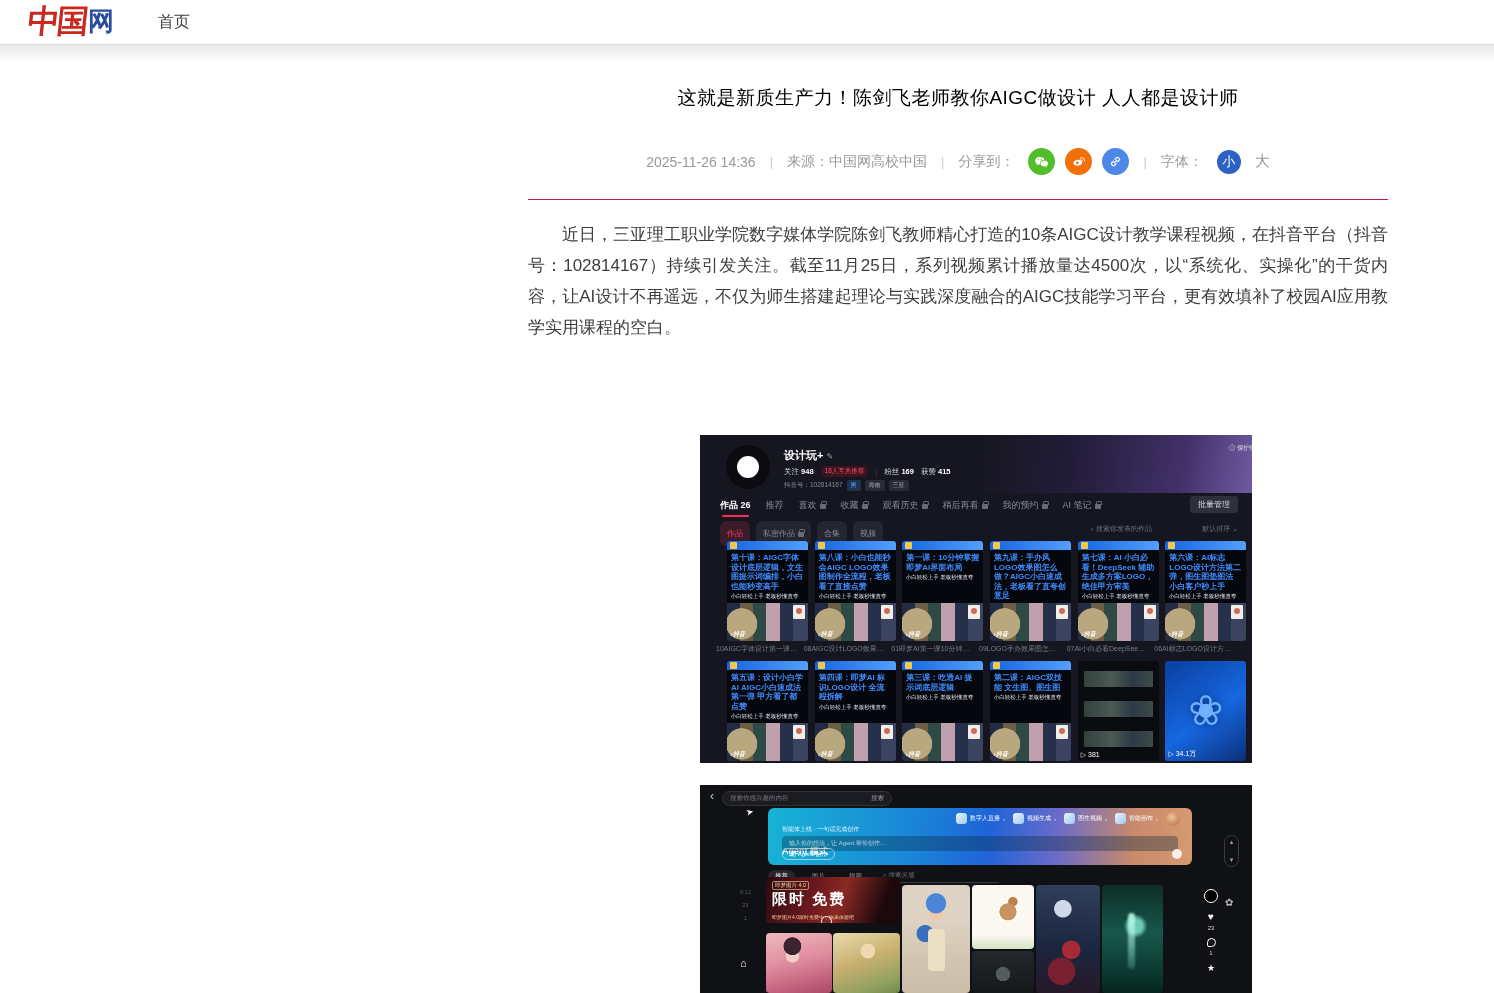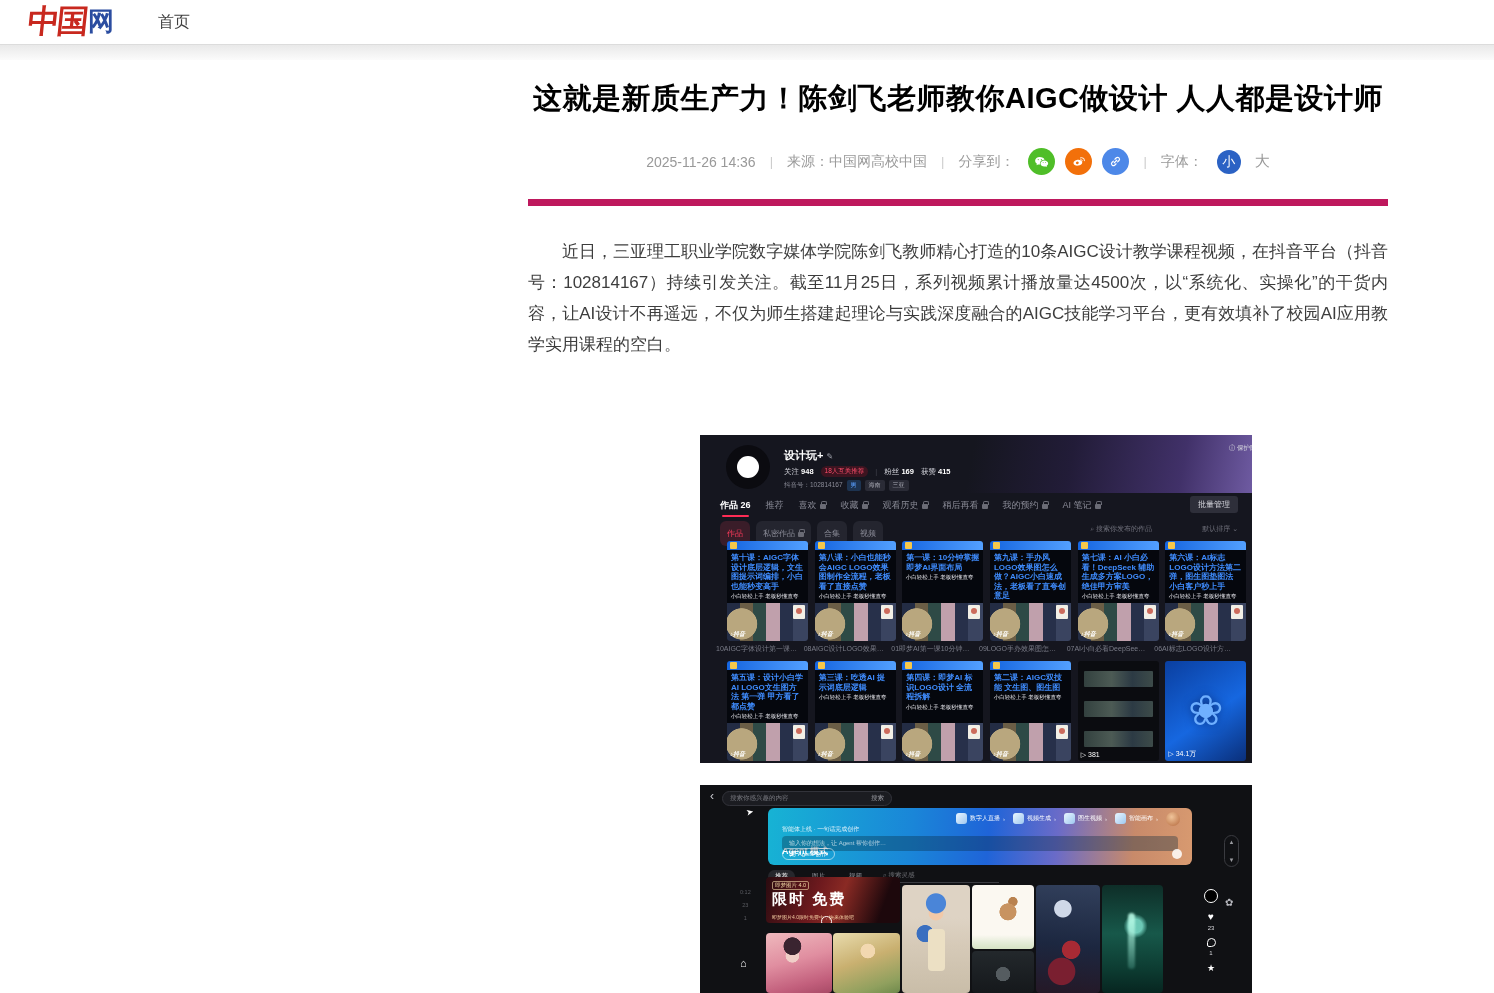--- a/index.html
+++ b/index.html
@@ -11,31 +11,31 @@
   .site-header { position:relative; height:44px; background:#fff; }
   .logo { position:absolute; left:28px; top:1px; display:flex; align-items:center; cursor:pointer; }
   .logo-cn { font-size:32px; font-weight:bold; color:#c8281e; font-family:"Liberation Serif","DejaVu Serif",serif;
     transform:skewX(-6deg); letter-spacing:-3px; line-height:40px; }
   .logo-net { font-size:26px; font-weight:bold; color:#2b4da0; line-height:40px; margin-left:2px; }
   .nav-home { position:absolute; left:158px; top:12px; font-size:16px; color:#404040; cursor:pointer; }
   .header-band { height:16px; background:linear-gradient(#e9e9e9,#fbfbfb); border-top:1px solid #dcdcdc; }
 
   
   .article { position:absolute; left:528px; top:74px; width:860px; }
-  .article-title { font-size:29px; font-weight:bold; color:#000; text-align:center; line-height:48px; letter-spacing:0.5px; }
+  .article-title { font-size:19px; font-weight:normal; color:#000; text-align:center; line-height:48px; letter-spacing:0.5px; }
   .meta-row { margin-top:26px; display:flex; justify-content:center; align-items:center; gap:14px;
     font-size:14px; color:#999; }
   .meta-sep { color:#ccc; font-size:13px; }
   .share-icons { display:flex; align-items:center; gap:10px; }
   .share-ic { width:27px; height:27px; border-radius:50%; display:flex; align-items:center; justify-content:center; cursor:pointer; }
   .share-ic svg { width:17px; height:17px; }
   .font-small { display:inline-flex; width:24px; height:24px; border-radius:50%; background:#2b62c4; color:#fff;
     align-items:center; justify-content:center; font-size:13px; cursor:pointer; }
   .font-big { color:#999; font-size:15px; cursor:pointer; }
-  .article-body { margin-top:24px; border-top:7px solid #be185d; padding-top:30px;
+  .article-body { margin-top:24px; border-top:1px solid #be185d; padding-top:19px;
     font-size:17px; color:#3d3d3d; line-height:31px; text-align:justify; text-indent:2em; }
 
   
   .shotwrap { position:absolute; left:700px; width:552px; overflow:hidden; }
 
   
   #dy { top:435px; height:328px; background:#15161f; color:#fff; }
   .dy-head { position:absolute; left:0; top:0; width:616px; height:58px;
     background:linear-gradient(100deg,#15161f 0%,#15161f 44%,#221c38 60%,#413169 78%,#8a74c4 97%); }
   .dy-avatar { position:absolute; left:26px; top:10px; width:44px; height:44px; border-radius:50%; background:#0b0b10;
@@ -336,43 +336,43 @@
             <div class="cg">
               <i class="stamp"></i>
               <span class="dymark">♪抖音</span>
             </div>
           </div>
           <div class="cap">06AI标志LOGO设计方法2弹图生图…</div>
         </div>
         <div class="dy-card">
           <div class="thumb">
             <div class="tbar"></div>
-            <div class="ttl">第五课：设计小白学AI LOGO文生图方法 第一弹 甲方看了都点赞</div>
+            <div class="ttl">第五课：设计小白学AI AIGC小白速成法 第一弹 甲方看了都点赞</div>
+            <div class="sub">小白轻松上手 老板秒懂直夸</div>
+            <div class="cg">
+              <i class="stamp"></i>
+              <span class="dymark">♪抖音</span>
+            </div>
+          </div>
+        </div>
+        <div class="dy-card">
+          <div class="thumb">
+            <div class="tbar"></div>
+            <div class="ttl">第四课：即梦AI 标识LOGO设计 全流程拆解</div>
             <div class="sub">小白轻松上手 老板秒懂直夸</div>
             <div class="cg">
               <i class="stamp"></i>
               <span class="dymark">♪抖音</span>
             </div>
           </div>
         </div>
         <div class="dy-card">
           <div class="thumb">
             <div class="tbar"></div>
             <div class="ttl">第三课：吃透AI 提示词底层逻辑</div>
-            <div class="sub">小白轻松上手 老板秒懂直夸</div>
-            <div class="cg">
-              <i class="stamp"></i>
-              <span class="dymark">♪抖音</span>
-            </div>
-          </div>
-        </div>
-        <div class="dy-card">
-          <div class="thumb">
-            <div class="tbar"></div>
-            <div class="ttl">第四课：即梦AI 标识LOGO设计 全流程拆解</div>
             <div class="sub">小白轻松上手 老板秒懂直夸</div>
             <div class="cg">
               <i class="stamp"></i>
               <span class="dymark">♪抖音</span>
             </div>
           </div>
         </div>
         <div class="dy-card">
           <div class="thumb">
             <div class="tbar"></div>

